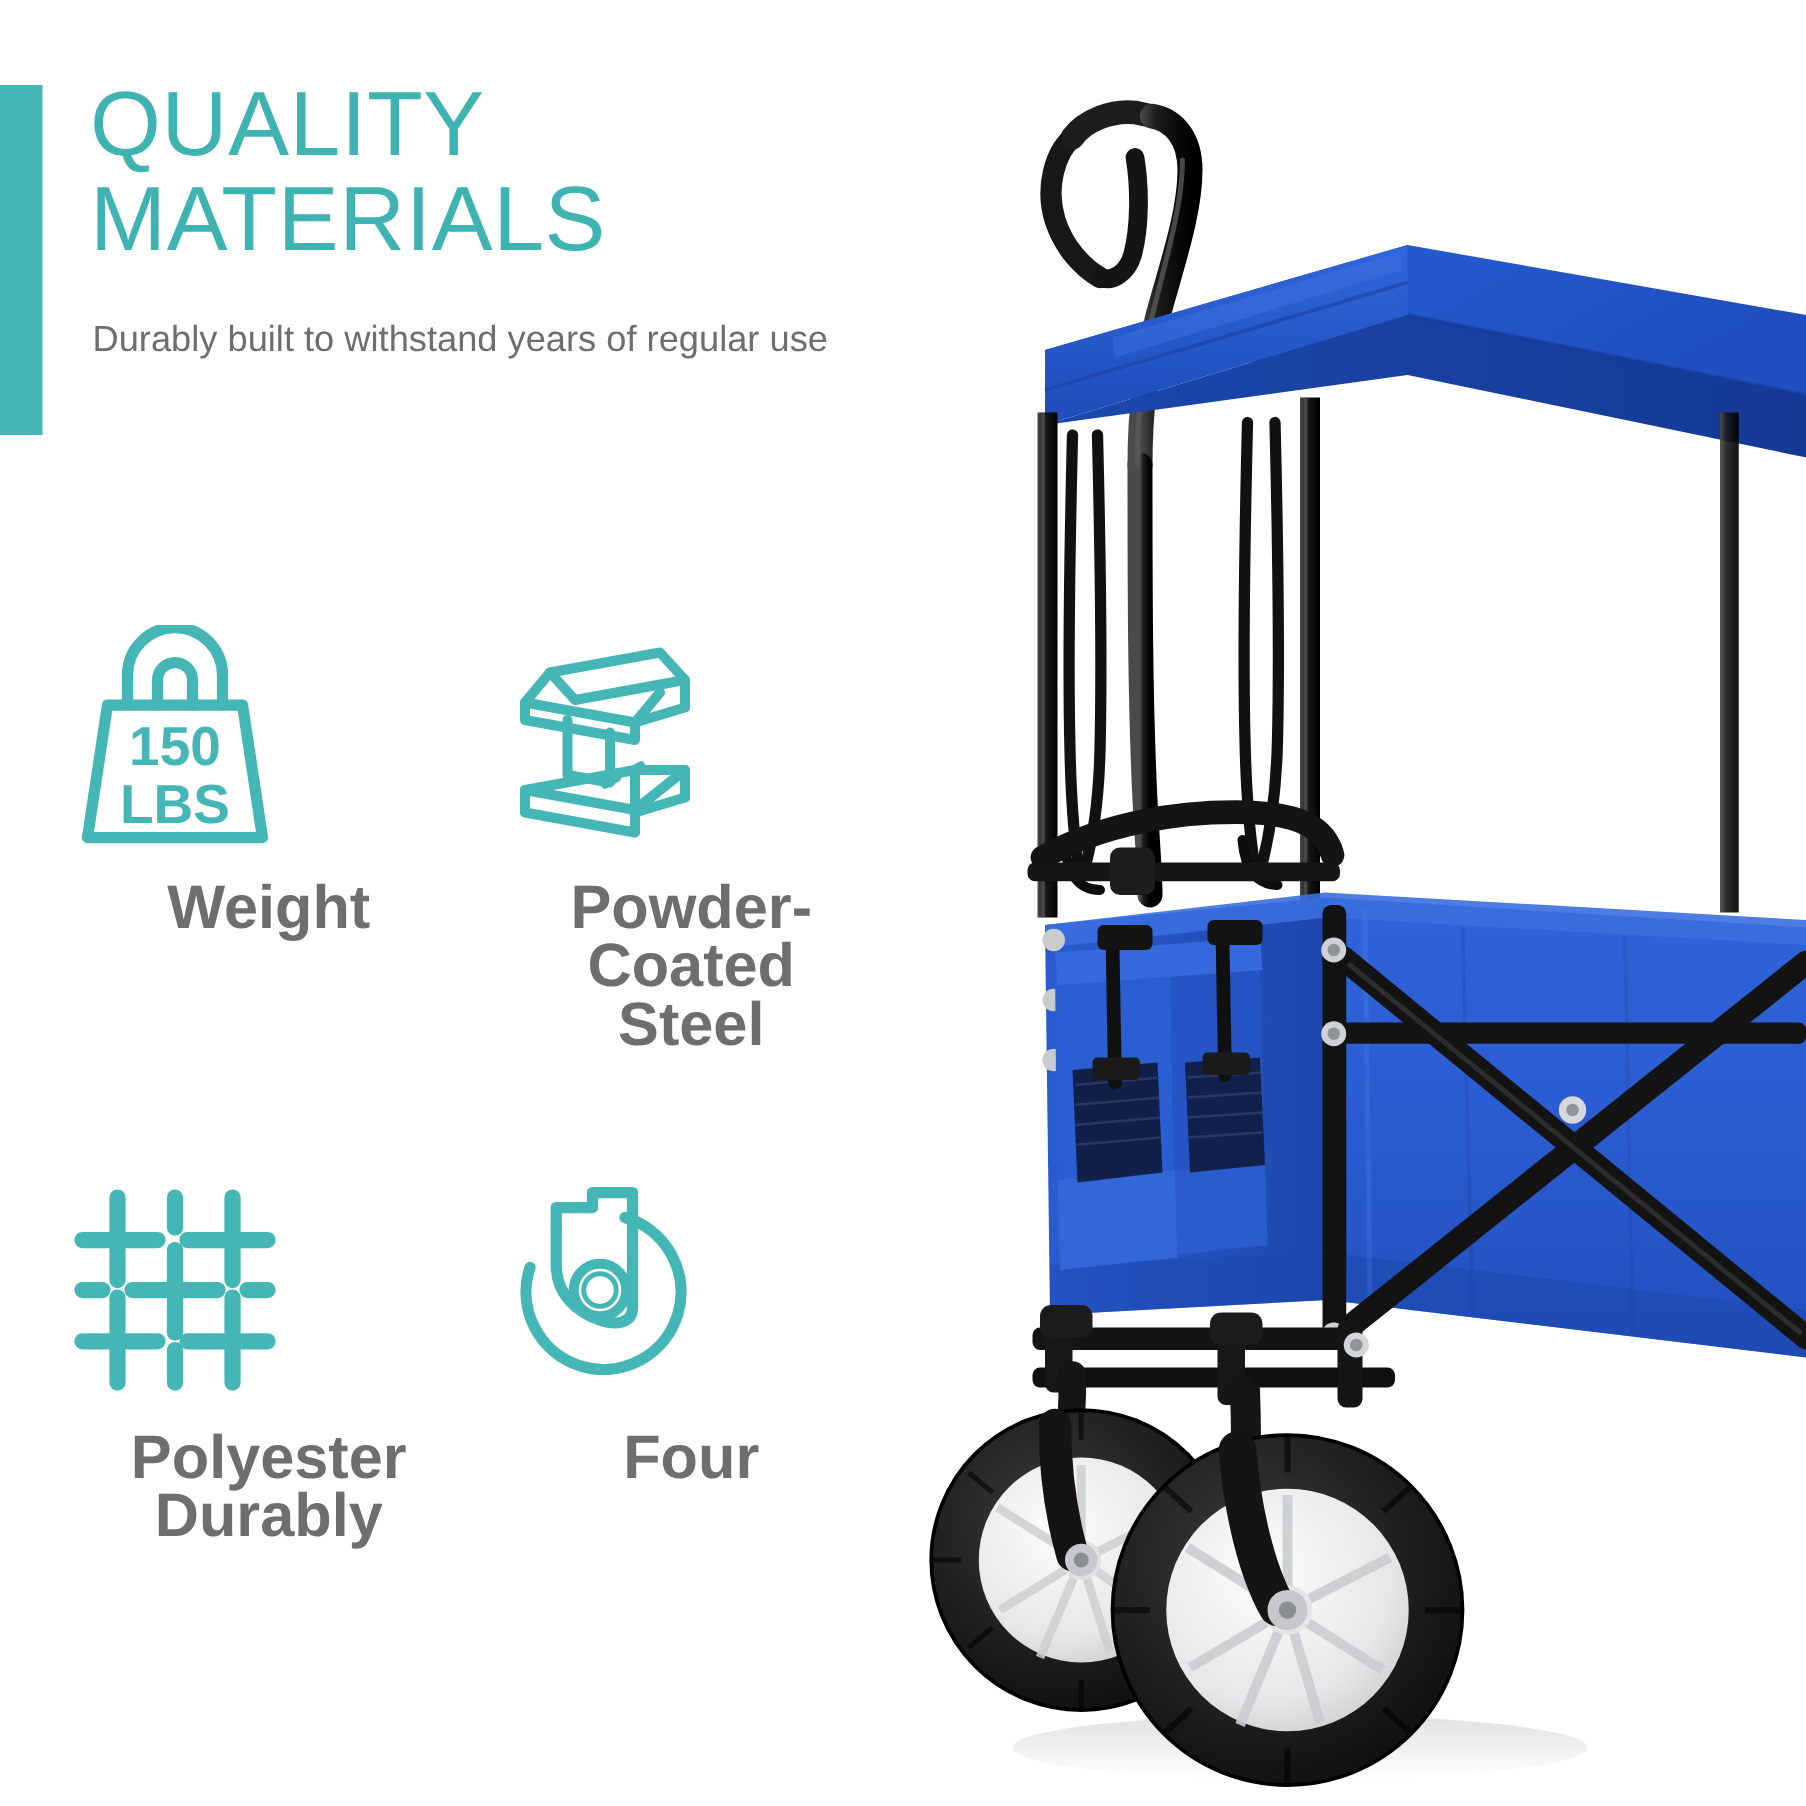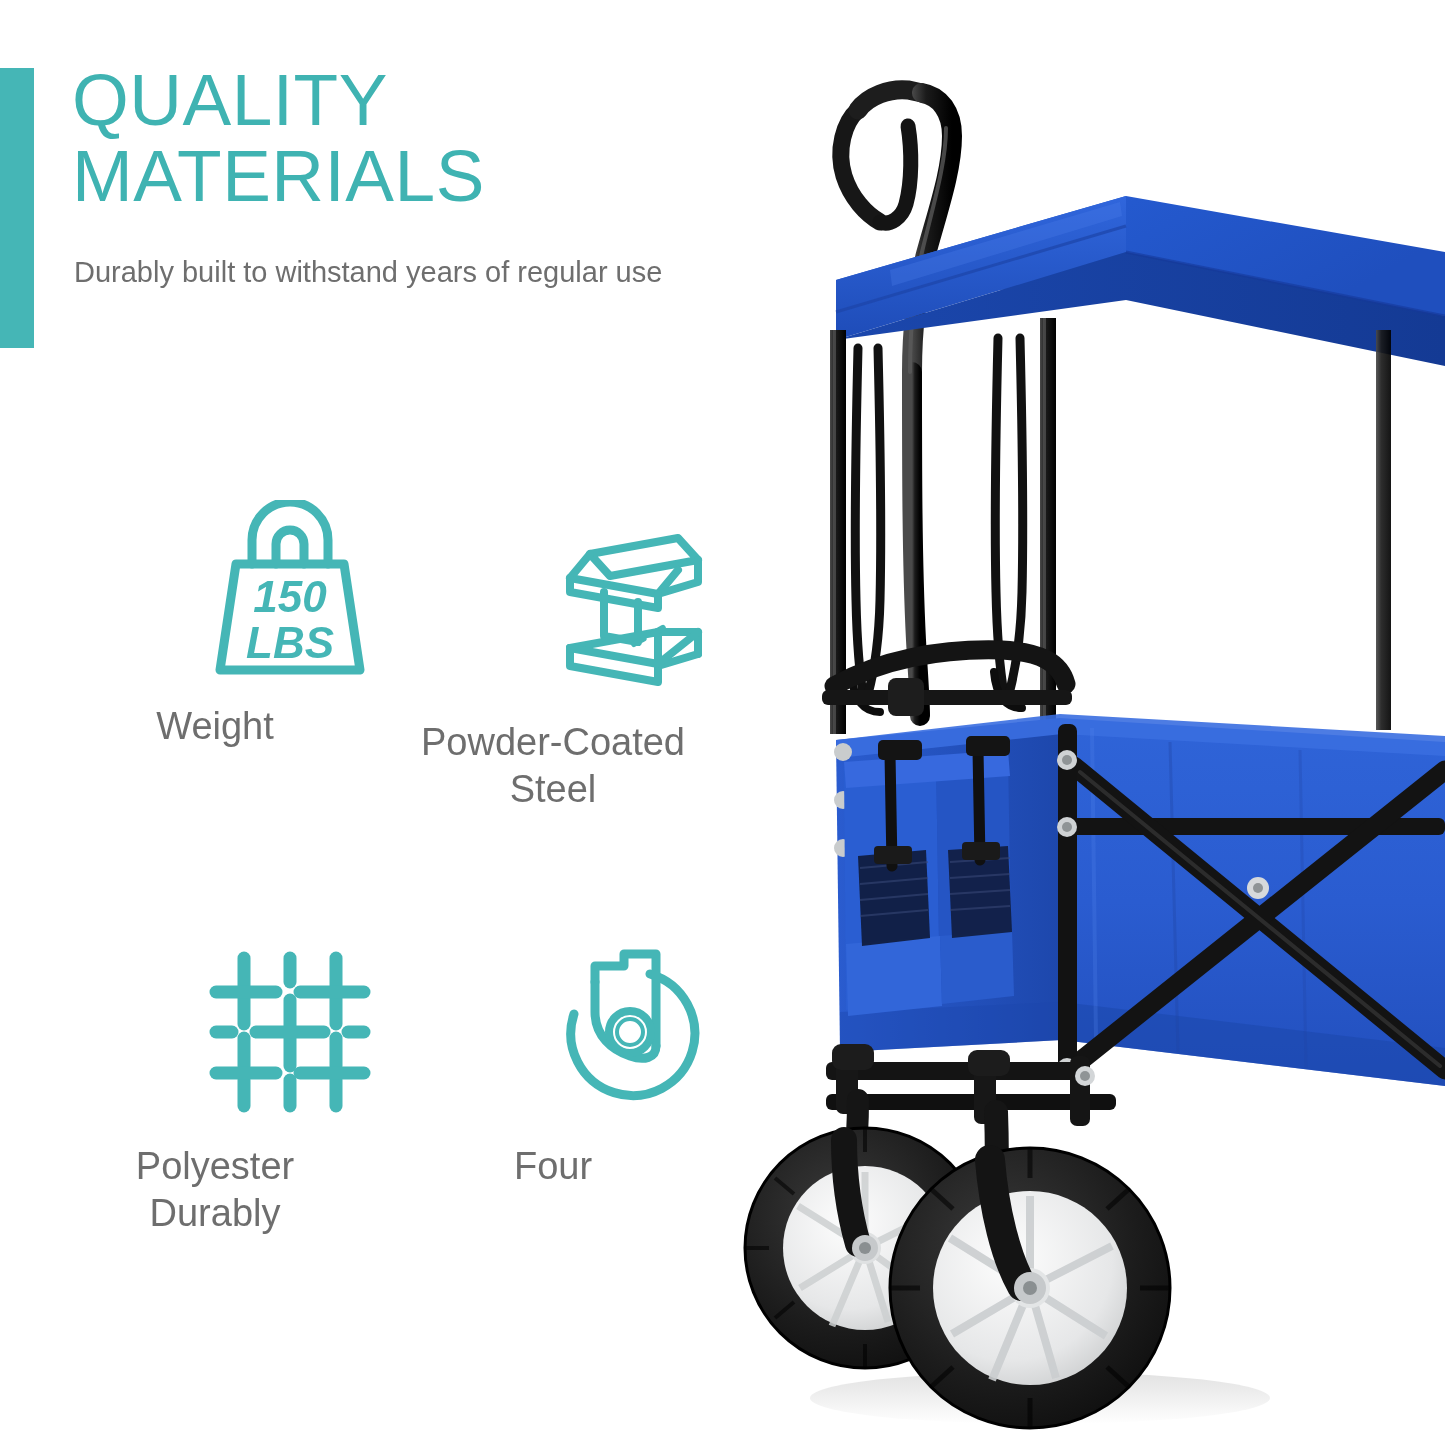--- a/index.html
+++ b/index.html
@@ -29,29 +29,29 @@
   }
 
   
   .features{
     position:absolute; left:40px; top:495px; width:700px; height:790px;
   }
   .feature{
     position:absolute; width:330px; text-align:center;
   }
   .f0{ left:10px;  top:0px; }
-  .f1{ left:348px; top:16px; }
+  .f1{ left:348px; top:0px; }
   .f2{ left:10px;  top:440px; }
   .f3{ left:348px; top:440px; }
   .feature .ico{
-    height:190px; display:flex; align-items:center; justify-content:flex-end;font-style:italic;
+    height:190px; display:flex; align-items:center; justify-content:flex-start;
   }
   .feature .lbl{
     margin-top:18px; color:#6e6e6e;
-    font-size:38px; line-height:47px; font-weight:400;
+    font-size:49px; line-height:47px; font-weight:700;
   }
   .feature .lbl .ln{ display:block; }
 
   
   .product{
     position:absolute; left:740px; top:0; width:705px; height:1445px;
     overflow:hidden;
   }
   .product svg{ display:block; }
 </style>

